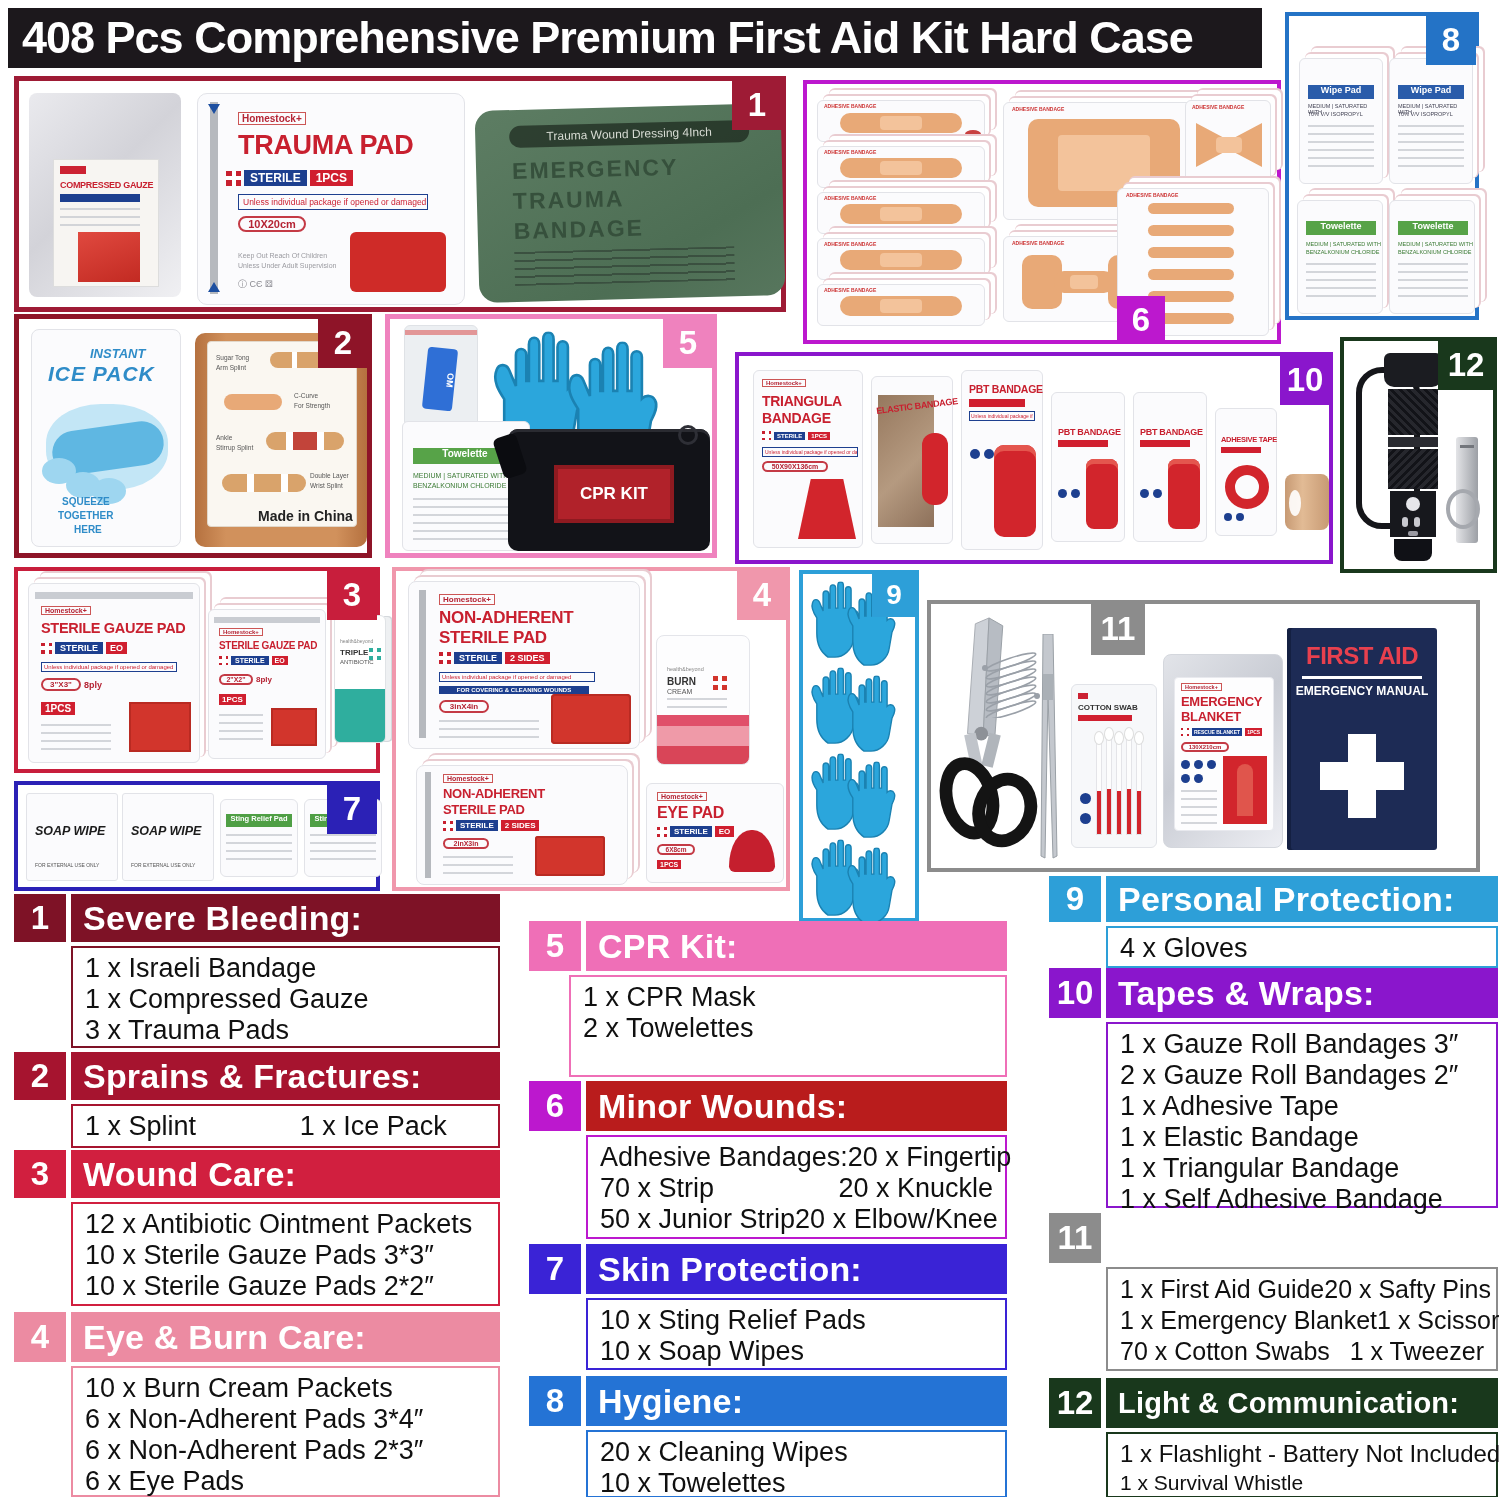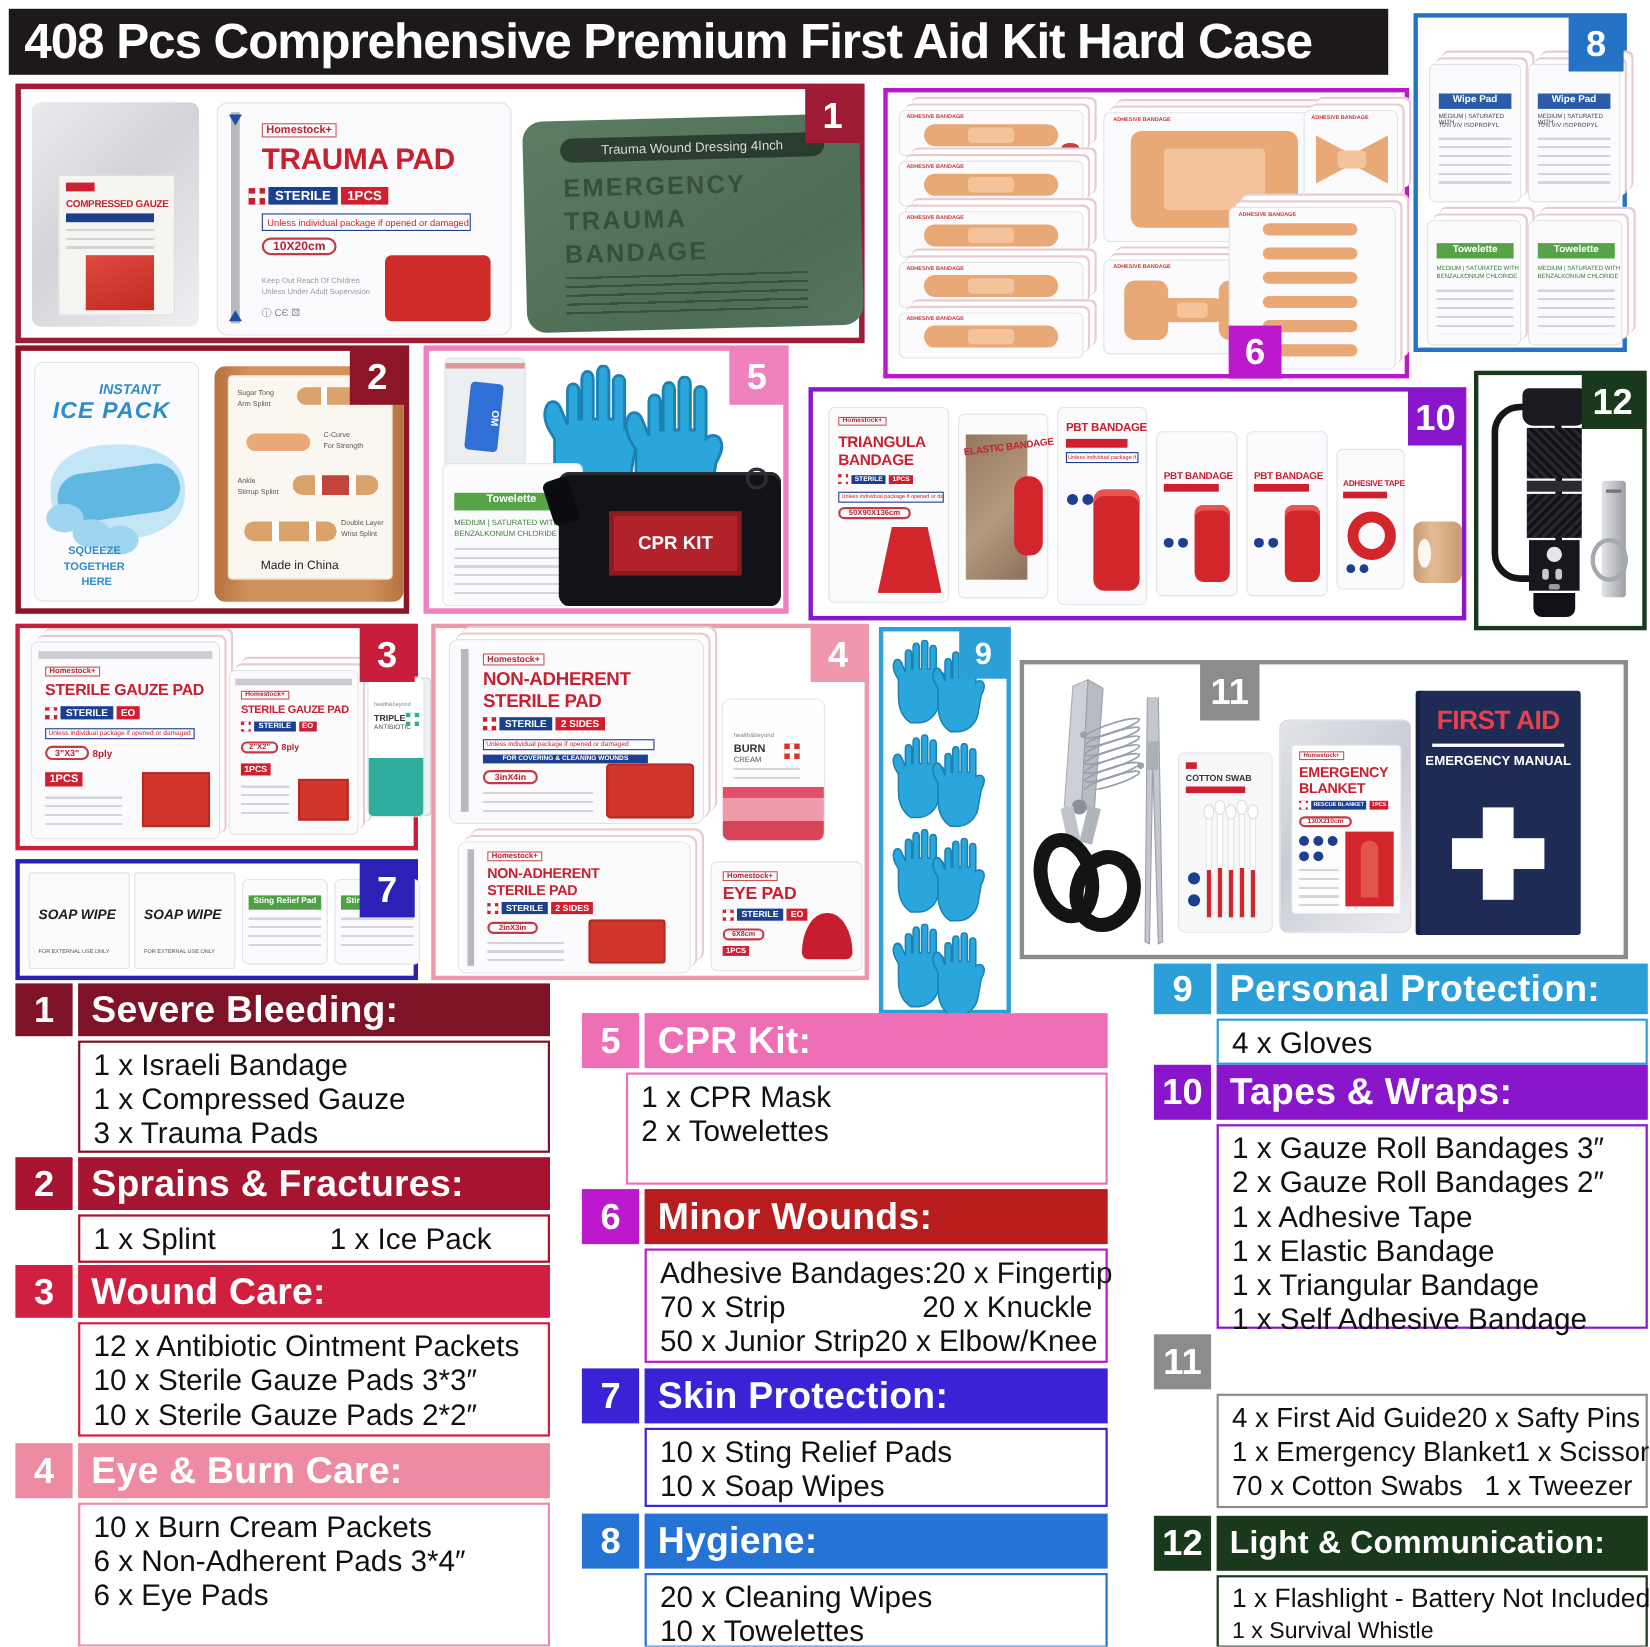--- a/index.html
+++ b/index.html
@@ -205,21 +205,21 @@
         <div class="a tan" style="left:62px;top:10px;width:72px;height:16px;background:linear-gradient(90deg,#d9a36b 0 30%,#fff 30% 38%,#d9a36b 38% 70%,#fff 70% 78%,#d9a36b 78%)"></div>
         <div class="a tan" style="left:16px;top:52px;width:58px;height:16px"></div>
         <div class="a" style="left:86px;top:50px;font-size:6.5px;color:#555">C-Curve</div>
         <div class="a" style="left:86px;top:60px;font-size:6.5px;color:#555">For Strength</div>
         <div class="a" style="left:8px;top:92px;font-size:6.5px;color:#555">Ankle</div>
         <div class="a" style="left:8px;top:102px;font-size:6.5px;color:#555">Stirrup Splint</div>
         <div class="a tan" style="left:58px;top:90px;width:78px;height:18px;background:linear-gradient(90deg,#d9a36b 0 26%,#fff 26% 34%,#c2443a 34% 66%,#fff 66% 74%,#d9a36b 74%)"></div>
         <div class="a tan" style="left:14px;top:132px;width:84px;height:18px;background:linear-gradient(90deg,#d9a36b 0 30%,#fff 30% 38%,#d9a36b 38% 70%,#fff 70% 78%,#d9a36b 78%)"></div>
         <div class="a" style="left:102px;top:130px;font-size:6.5px;color:#555">Double Layer</div>
         <div class="a" style="left:102px;top:140px;font-size:6.5px;color:#555">Wrist Splint</div>
-        <div class="a" style="left:29px;top:166px;font-size:11px;font-weight:normal;color:#222">Made in China</div>
+        <div class="a" style="left:50px;top:166px;font-size:14px;font-weight:bold;color:#222">Made in China</div>
       </div>
     </div>
   </div>
 
   <div class="pbox" style="left:385px;top:314px;width:332px;height:244px;border-width:5px;border-color:#EF82BE">
     <div class="pbadge" style="background-color: rgb(239, 130, 190);">5</div>
     <div class="a" style="left:14px;top:6px;width:72px;height:100px;background:rgba(233,236,240,.85);border:1px solid #dfe2e6;border-radius:6px">
       <div class="a" style="left:0;top:4px;width:100%;height:5px;background:#d66;opacity:.65"></div>
       <div class="a" style="left:20px;top:22px;width:30px;height:62px;background:#2f6fd6;border-radius:4px;transform:rotate(6deg);color:#fff;font-size:9px;font-weight:bold;writing-mode:vertical-rl;text-align:center">OM</div>
     </div>
@@ -581,20 +581,21 @@
   </div>
 
   <div class="cat" style="left:14px;top:1312px;width:486px">
     <div class="chead" style="height:50px">
       <div class="cbadge" style="background-color: rgb(236, 139, 162);">4</div>
       <div class="ctitle" style="background-color: rgb(236, 139, 162);">Eye &amp; Burn Care:</div>
     </div>
     <div class="citems" style="height: 131px; border-color: rgb(236, 139, 162);">
       <div class="cline">10 x Burn Cream Packets</div>
       <div class="cline">6 x Non-Adherent Pads 3*4″</div>
+      <div class="cline">6 x Non-Adherent Pads 2*3″</div>
       <div class="cline">6 x Eye Pads</div>
     </div>
   </div>
 
   <div class="cat" style="left:529px;top:921px;width:478px">
     <div class="chead" style="height:50px">
       <div class="cbadge" style="background-color: rgb(239, 111, 183);">5</div>
       <div class="ctitle" style="background-color: rgb(239, 111, 183);">CPR Kit:</div>
     </div>
     <div class="citems" style="height: 102px; border-color: rgb(239, 111, 183); margin-left: 40px;">
@@ -670,21 +671,21 @@
       <div class="cline">1 x Self Adhesive Bandage</div>
     </div>
   </div>
 
   <div class="cat" style="left:1049px;top:1213px;width:449px">
     <div class="chead" style="height:50px">
       <div class="cbadge" style="background-color: rgb(140, 140, 140);">11</div>
     </div>
     <div class="citems" style="height: 104px; font-size: 25px; border-color: rgb(140, 140, 140);">
       <div class="crow sb" style="font-size:25px">
-        <span>4 x First Aid Guide</span>
+        <span>1 x First Aid Guide</span>
         <span>20 x Safty Pins</span>
       </div>
       <div class="crow sb" style="font-size:25px">
         <span>1 x Emergency Blanket</span>
         <span>1 x Scissor</span>
       </div>
       <div class="crow sb" style="font-size:25px">
         <span>70 x Cotton Swabs</span>
         <span>1 x Tweezer</span>
       </div>

